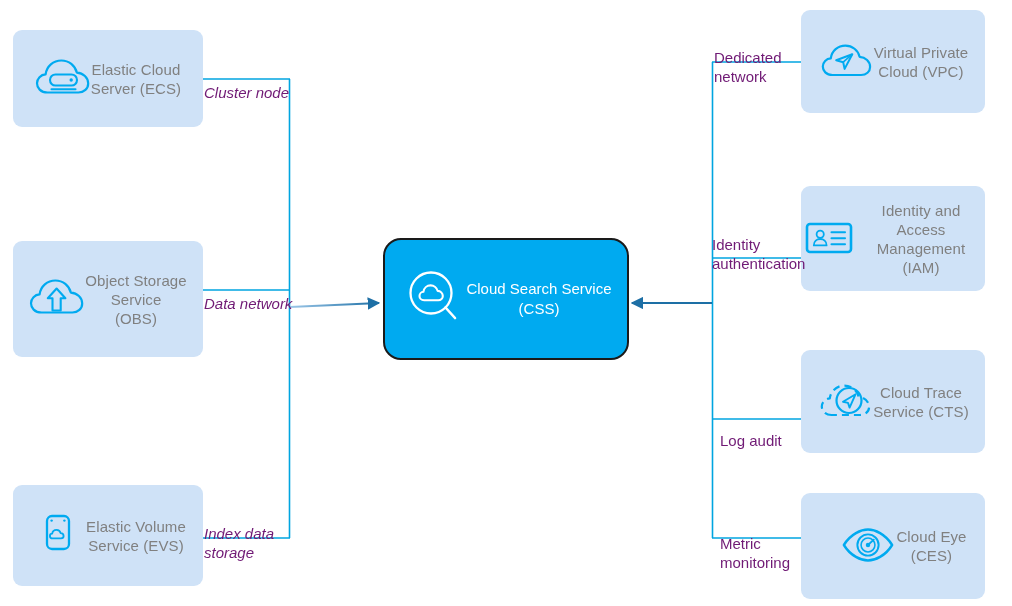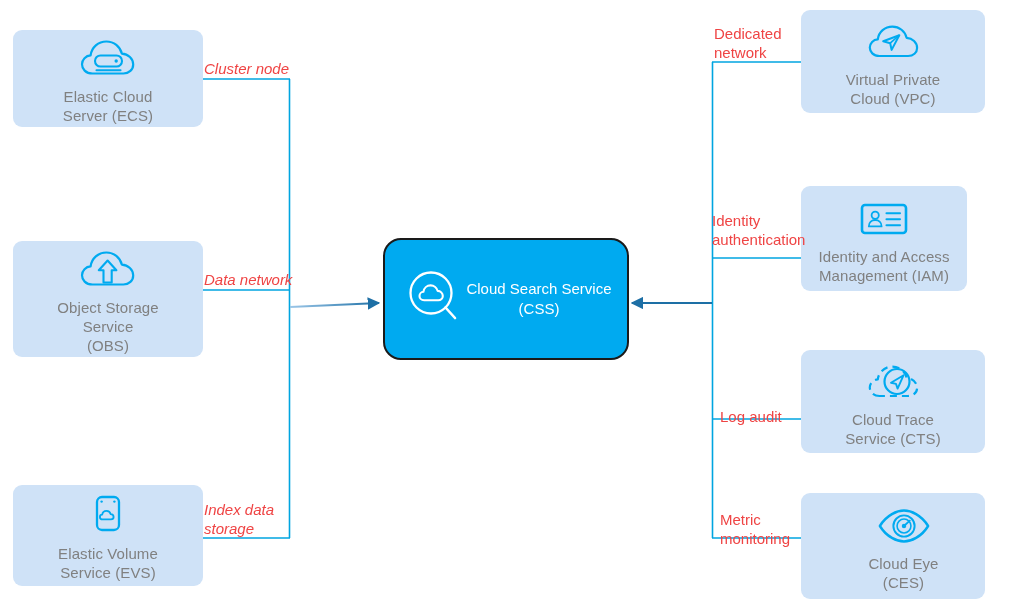--- a/index.html
+++ b/index.html
@@ -25,21 +25,21 @@
     height: 606px;
     pointer-events: none;
   }
   
   .node {
     position: absolute;
     box-sizing: border-box;
     background: #cfe2f7;
     border-radius: 9px;
     display: flex;
-    flex-direction: column;
+    flex-direction: row;
     align-items: center;
     justify-content: center;
   }
   .node .icon-wrap {
     width: 56px;
     height: 52px;
     display: flex;
     align-items: center;
     justify-content: center;
     margin-bottom: 2px;
@@ -75,24 +75,25 @@
   .node-central .node-label {
     color: #ffffff;
     font-size: 15px;
     line-height: 20px;
     text-align: center;
     white-space: pre-line;
   }
   
   .edge-label {
     position: absolute;
-    color: #ef4444;
+    color: #701a75;
     font-size: 15px;
     line-height: 19px;
     white-space: pre-line;
+    margin-top: 24px;
   }
   .edge-label.left {
     text-align: left;
     font-style: italic;
   }
   .edge-label.right {
     text-align: left;
   }
 </style>
 </head>
@@ -205,21 +206,21 @@
                  C13.7 12.9 19.9 7.6 27.4 7.6 C34.3 7.6 40.1 12.3 41.6 18.8
                  C47.5 19.1 52.1 23.5 52.1 28.9 C52.1 33.6 48.2 37 43.1 37 Z" fill="none" stroke="#00aaf0" stroke-width="2.2" stroke-linejoin="round"></path>
         <path d="M18.2 22.3 L34.3 16.2 L26.6 30.9 L25.2 24.2 Z" fill="none" stroke="#00aaf0" stroke-width="2" stroke-linejoin="round"></path>
         <line x1="25.2" y1="24.2" x2="34.3" y2="16.2" stroke="#00aaf0" stroke-width="1.7"></line>
       </svg>
     </div>
     <div class="node-label">Virtual Private
 Cloud (VPC)</div>
   </div>
 
-  <div class="node" style="left:801px; top:186px; width:166px; height:105px;">
+  <div class="node" style="left:801px; top:186px; width:184px; height:105px;">
     <div class="icon-wrap">
       <svg viewBox="0 0 56 42" width="56" height="42" aria-hidden="true">
         <rect x="6" y="7" width="44" height="28" rx="3" fill="none" stroke="#00aaf0" stroke-width="2.6"></rect>
         <circle cx="19.2" cy="17.2" r="3.6" fill="none" stroke="#00aaf0" stroke-width="1.8"></circle>
         <path d="M12.8 28.4 C12.8 24.3 15.8 22 19.2 22 C22.6 22 25.6 24.3 25.6 28.4 Z" fill="none" stroke="#00aaf0" stroke-width="1.8" stroke-linejoin="round"></path>
         <line x1="30.5" y1="15.2" x2="44" y2="15.2" stroke="#00aaf0" stroke-width="2.1" stroke-linecap="round"></line>
         <line x1="30.5" y1="21.2" x2="44" y2="21.2" stroke="#00aaf0" stroke-width="2.1" stroke-linecap="round"></line>
         <line x1="30.5" y1="27.2" x2="44" y2="27.2" stroke="#00aaf0" stroke-width="2.1" stroke-linecap="round"></line>
       </svg>
     </div>

